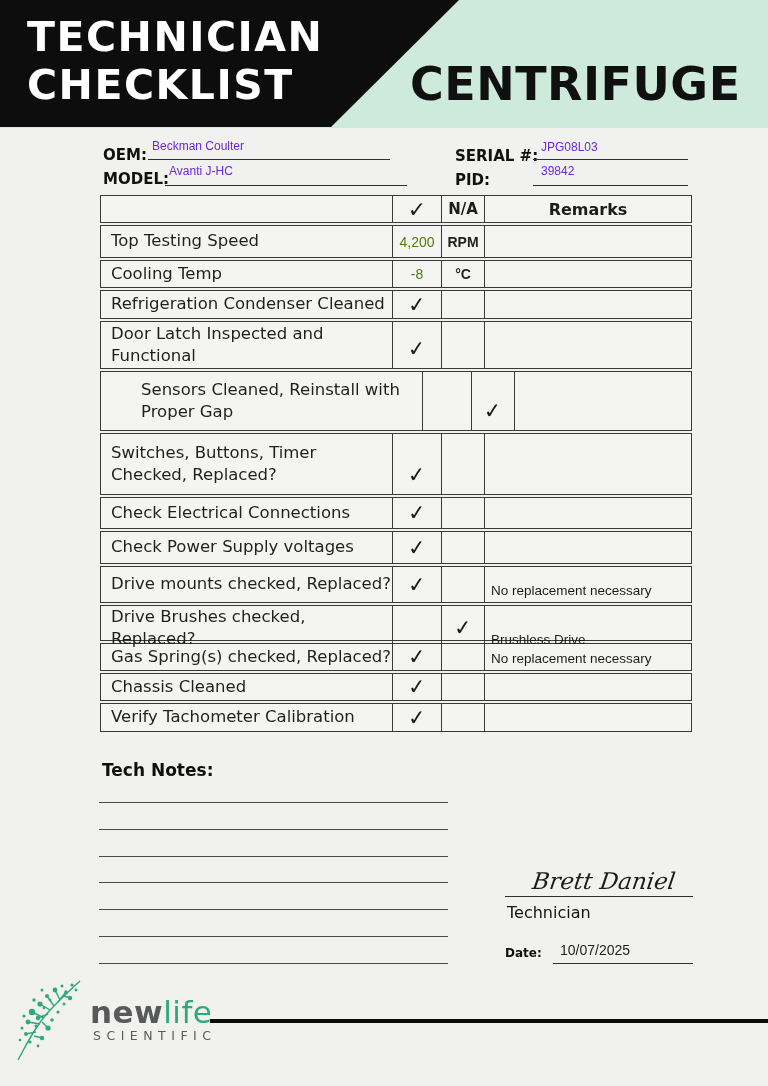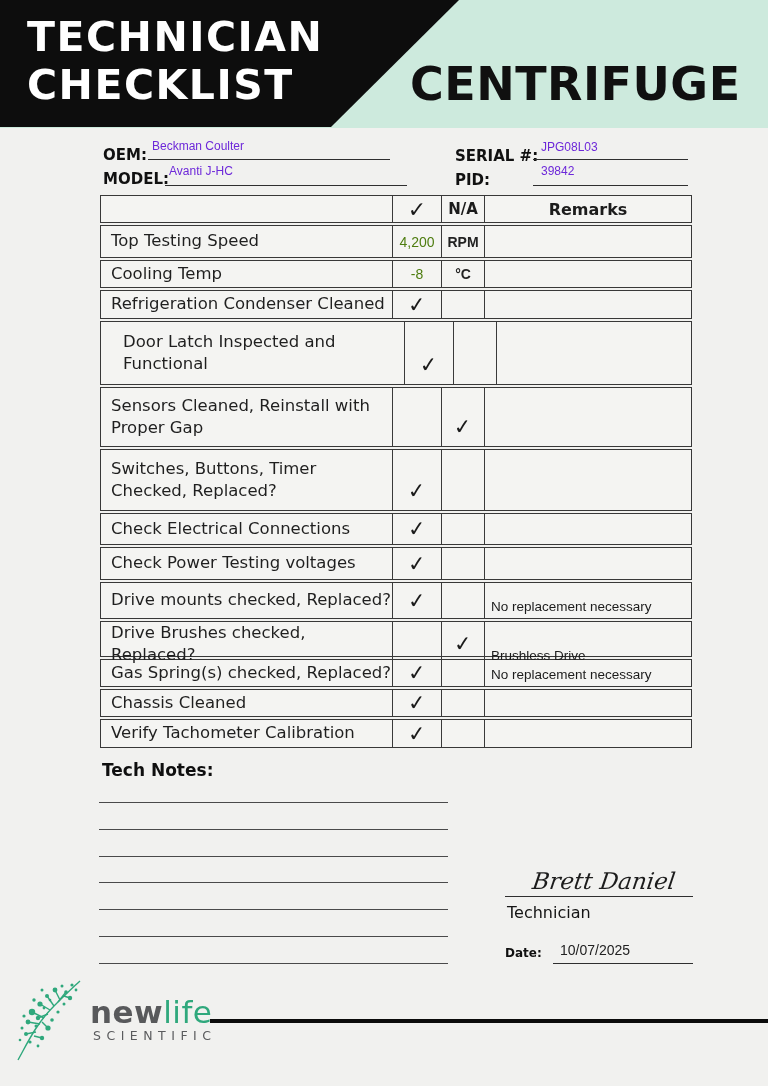--- a/index.html
+++ b/index.html
@@ -121,29 +121,29 @@
         <div class="cell-remark"></div>
       </div>
       <div class="trow" style="height: 29px;">
         <div class="cell-label">Refrigeration Condenser Cleaned</div>
         <div class="cell-check">
           <span class="check-glyph">✓</span>
         </div>
         <div class="cell-na"></div>
         <div class="cell-remark"></div>
       </div>
-      <div class="trow tall" style="height: 64px; padding-left: 12px;">
+      <div class="trow tall" style="height: 48px;">
         <div class="cell-label">Door Latch Inspected and Functional</div>
         <div class="cell-check">
           <span class="check-glyph">✓</span>
         </div>
         <div class="cell-na"></div>
         <div class="cell-remark"></div>
       </div>
-      <div class="trow tall" style="height: 60px;">
+      <div class="trow tall" style="height: 60px; padding-left: 30px;">
         <div class="cell-label">Sensors Cleaned, Reinstall with Proper Gap</div>
         <div class="cell-check"></div>
         <div class="cell-na">
           <span class="check-glyph">✓</span>
         </div>
         <div class="cell-remark"></div>
       </div>
       <div class="trow tall" style="height: 62px;">
         <div class="cell-label">Switches, Buttons, Timer Checked, Replaced?</div>
         <div class="cell-check">
@@ -154,21 +154,21 @@
       </div>
       <div class="trow" style="height: 32px;">
         <div class="cell-label">Check Electrical Connections</div>
         <div class="cell-check">
           <span class="check-glyph">✓</span>
         </div>
         <div class="cell-na"></div>
         <div class="cell-remark"></div>
       </div>
       <div class="trow" style="height: 33px;">
-        <div class="cell-label">Check Power Testing voltages</div>
+        <div class="cell-label">Check Power Supply voltages</div>
         <div class="cell-check">
           <span class="check-glyph">✓</span>
         </div>
         <div class="cell-na"></div>
         <div class="cell-remark"></div>
       </div>
       <div class="trow has-remark" style="height: 37px;">
         <div class="cell-label">Drive mounts checked, Replaced?</div>
         <div class="cell-check">
           <span class="check-glyph">✓</span>

